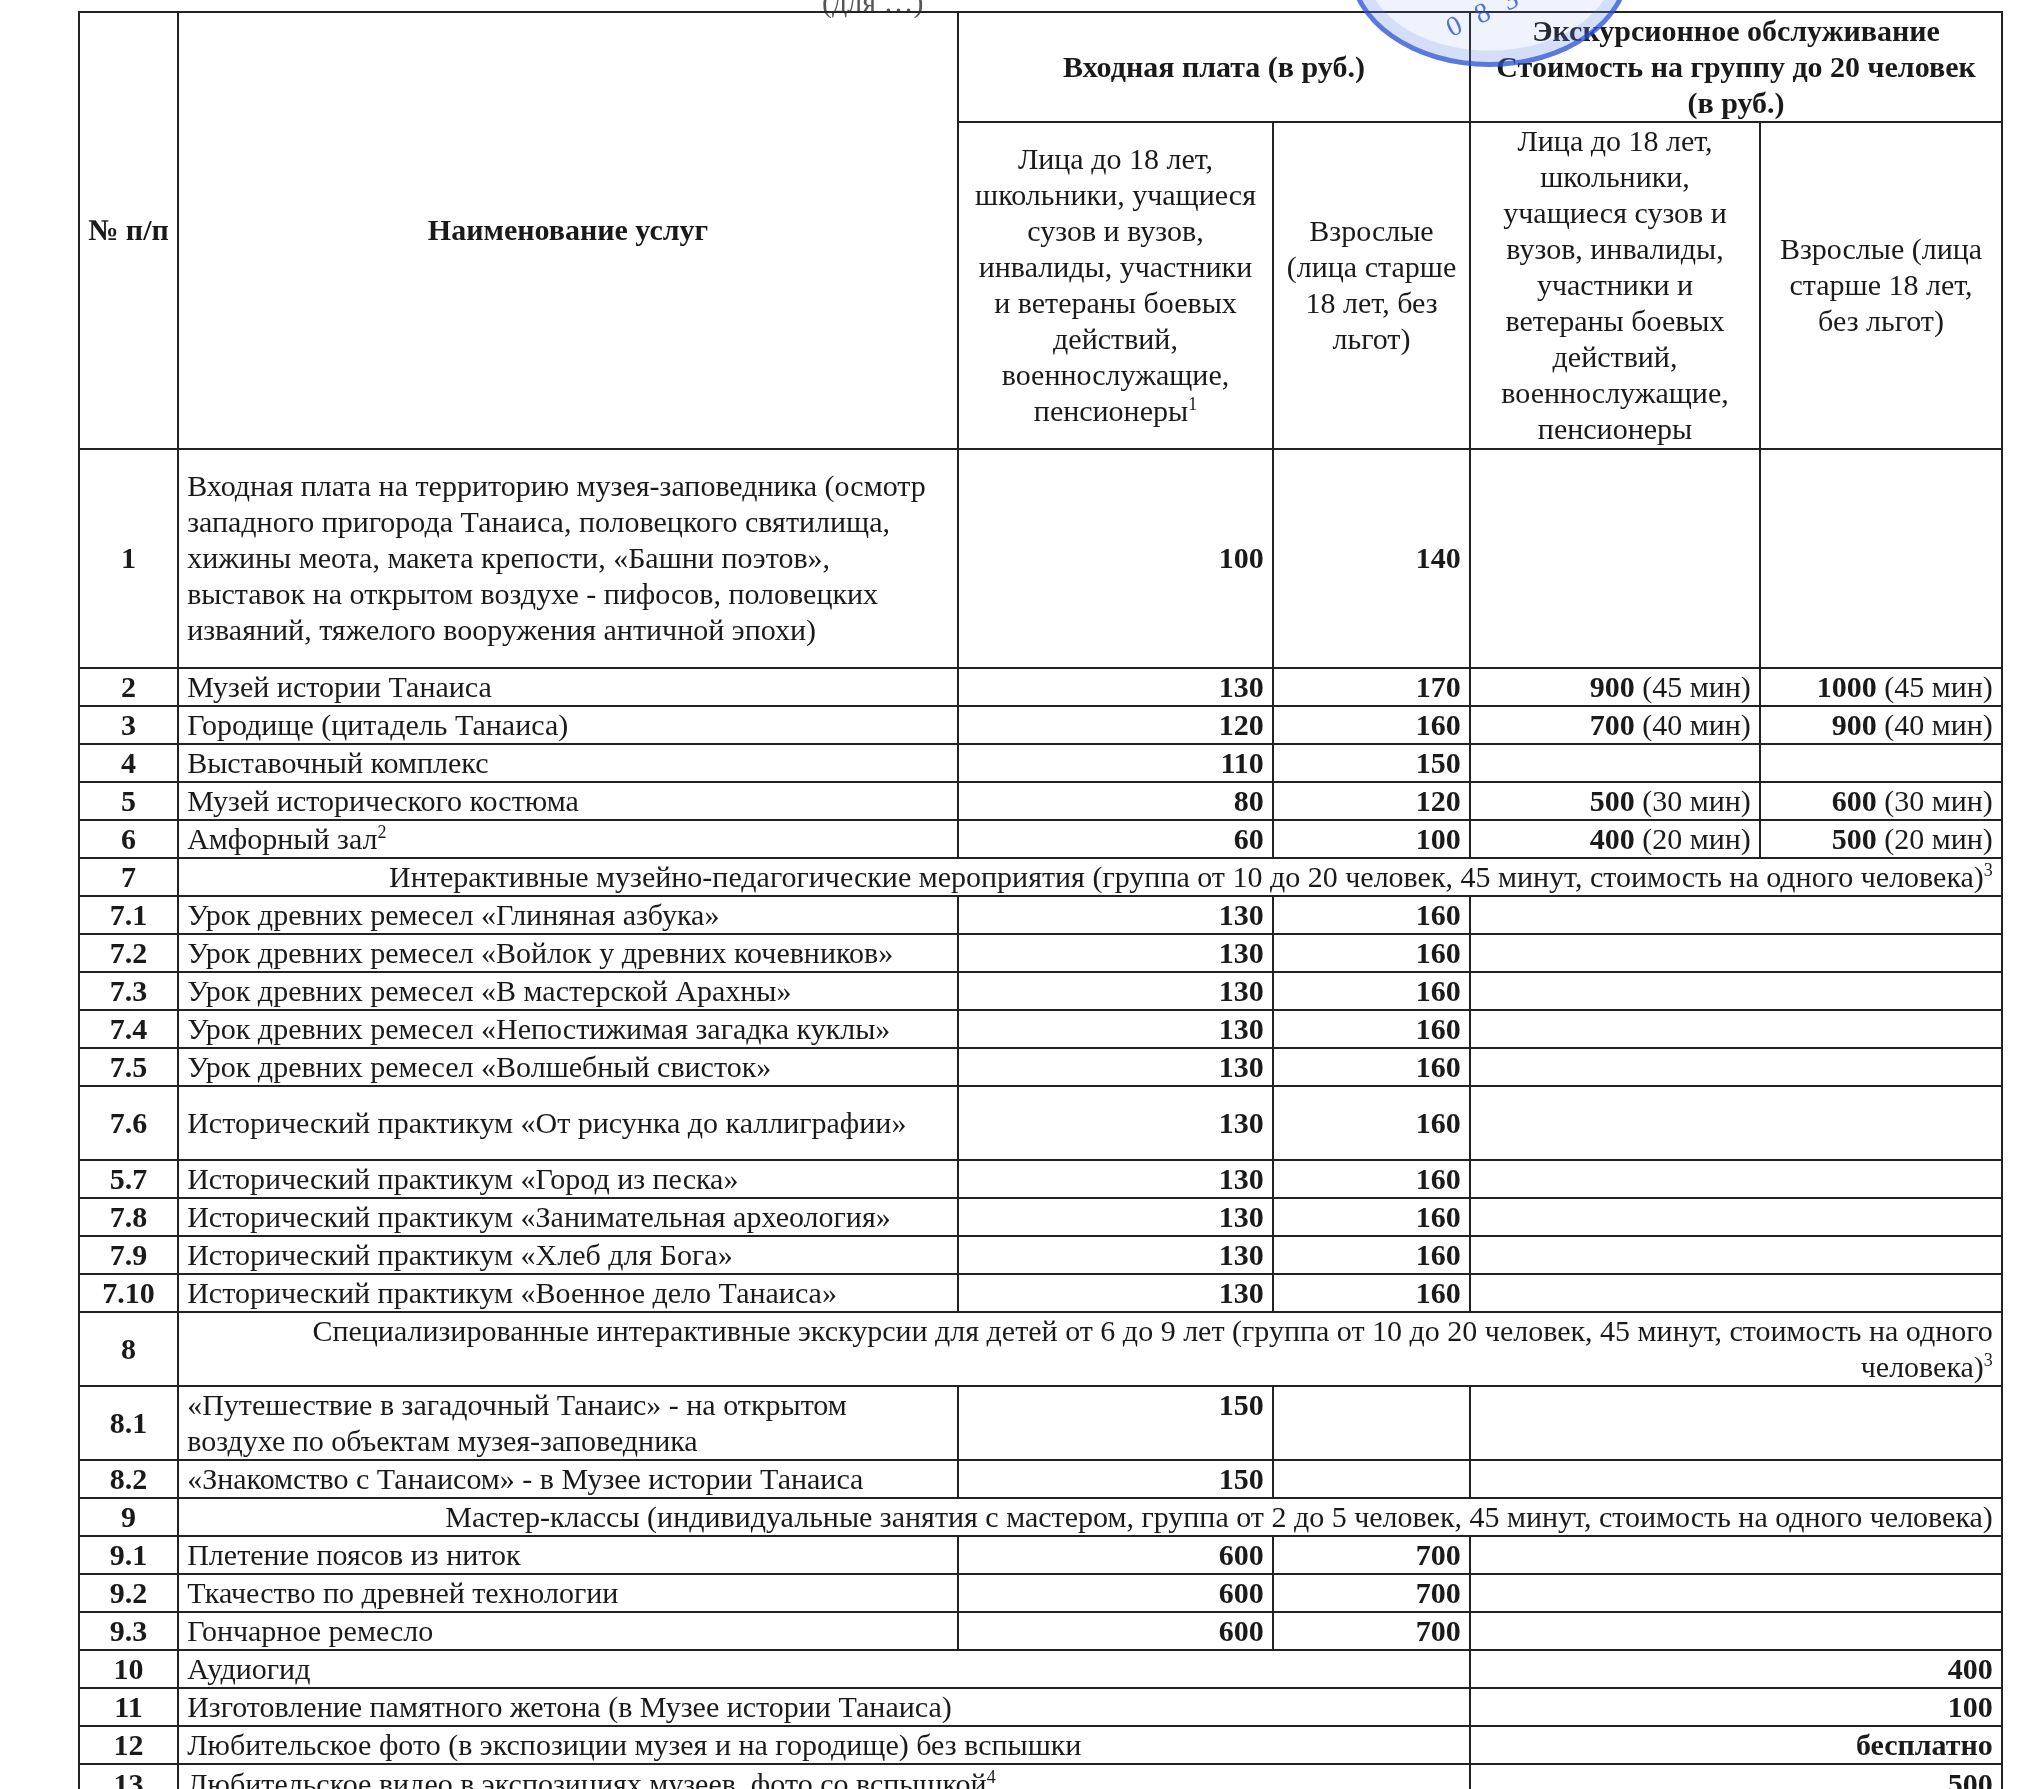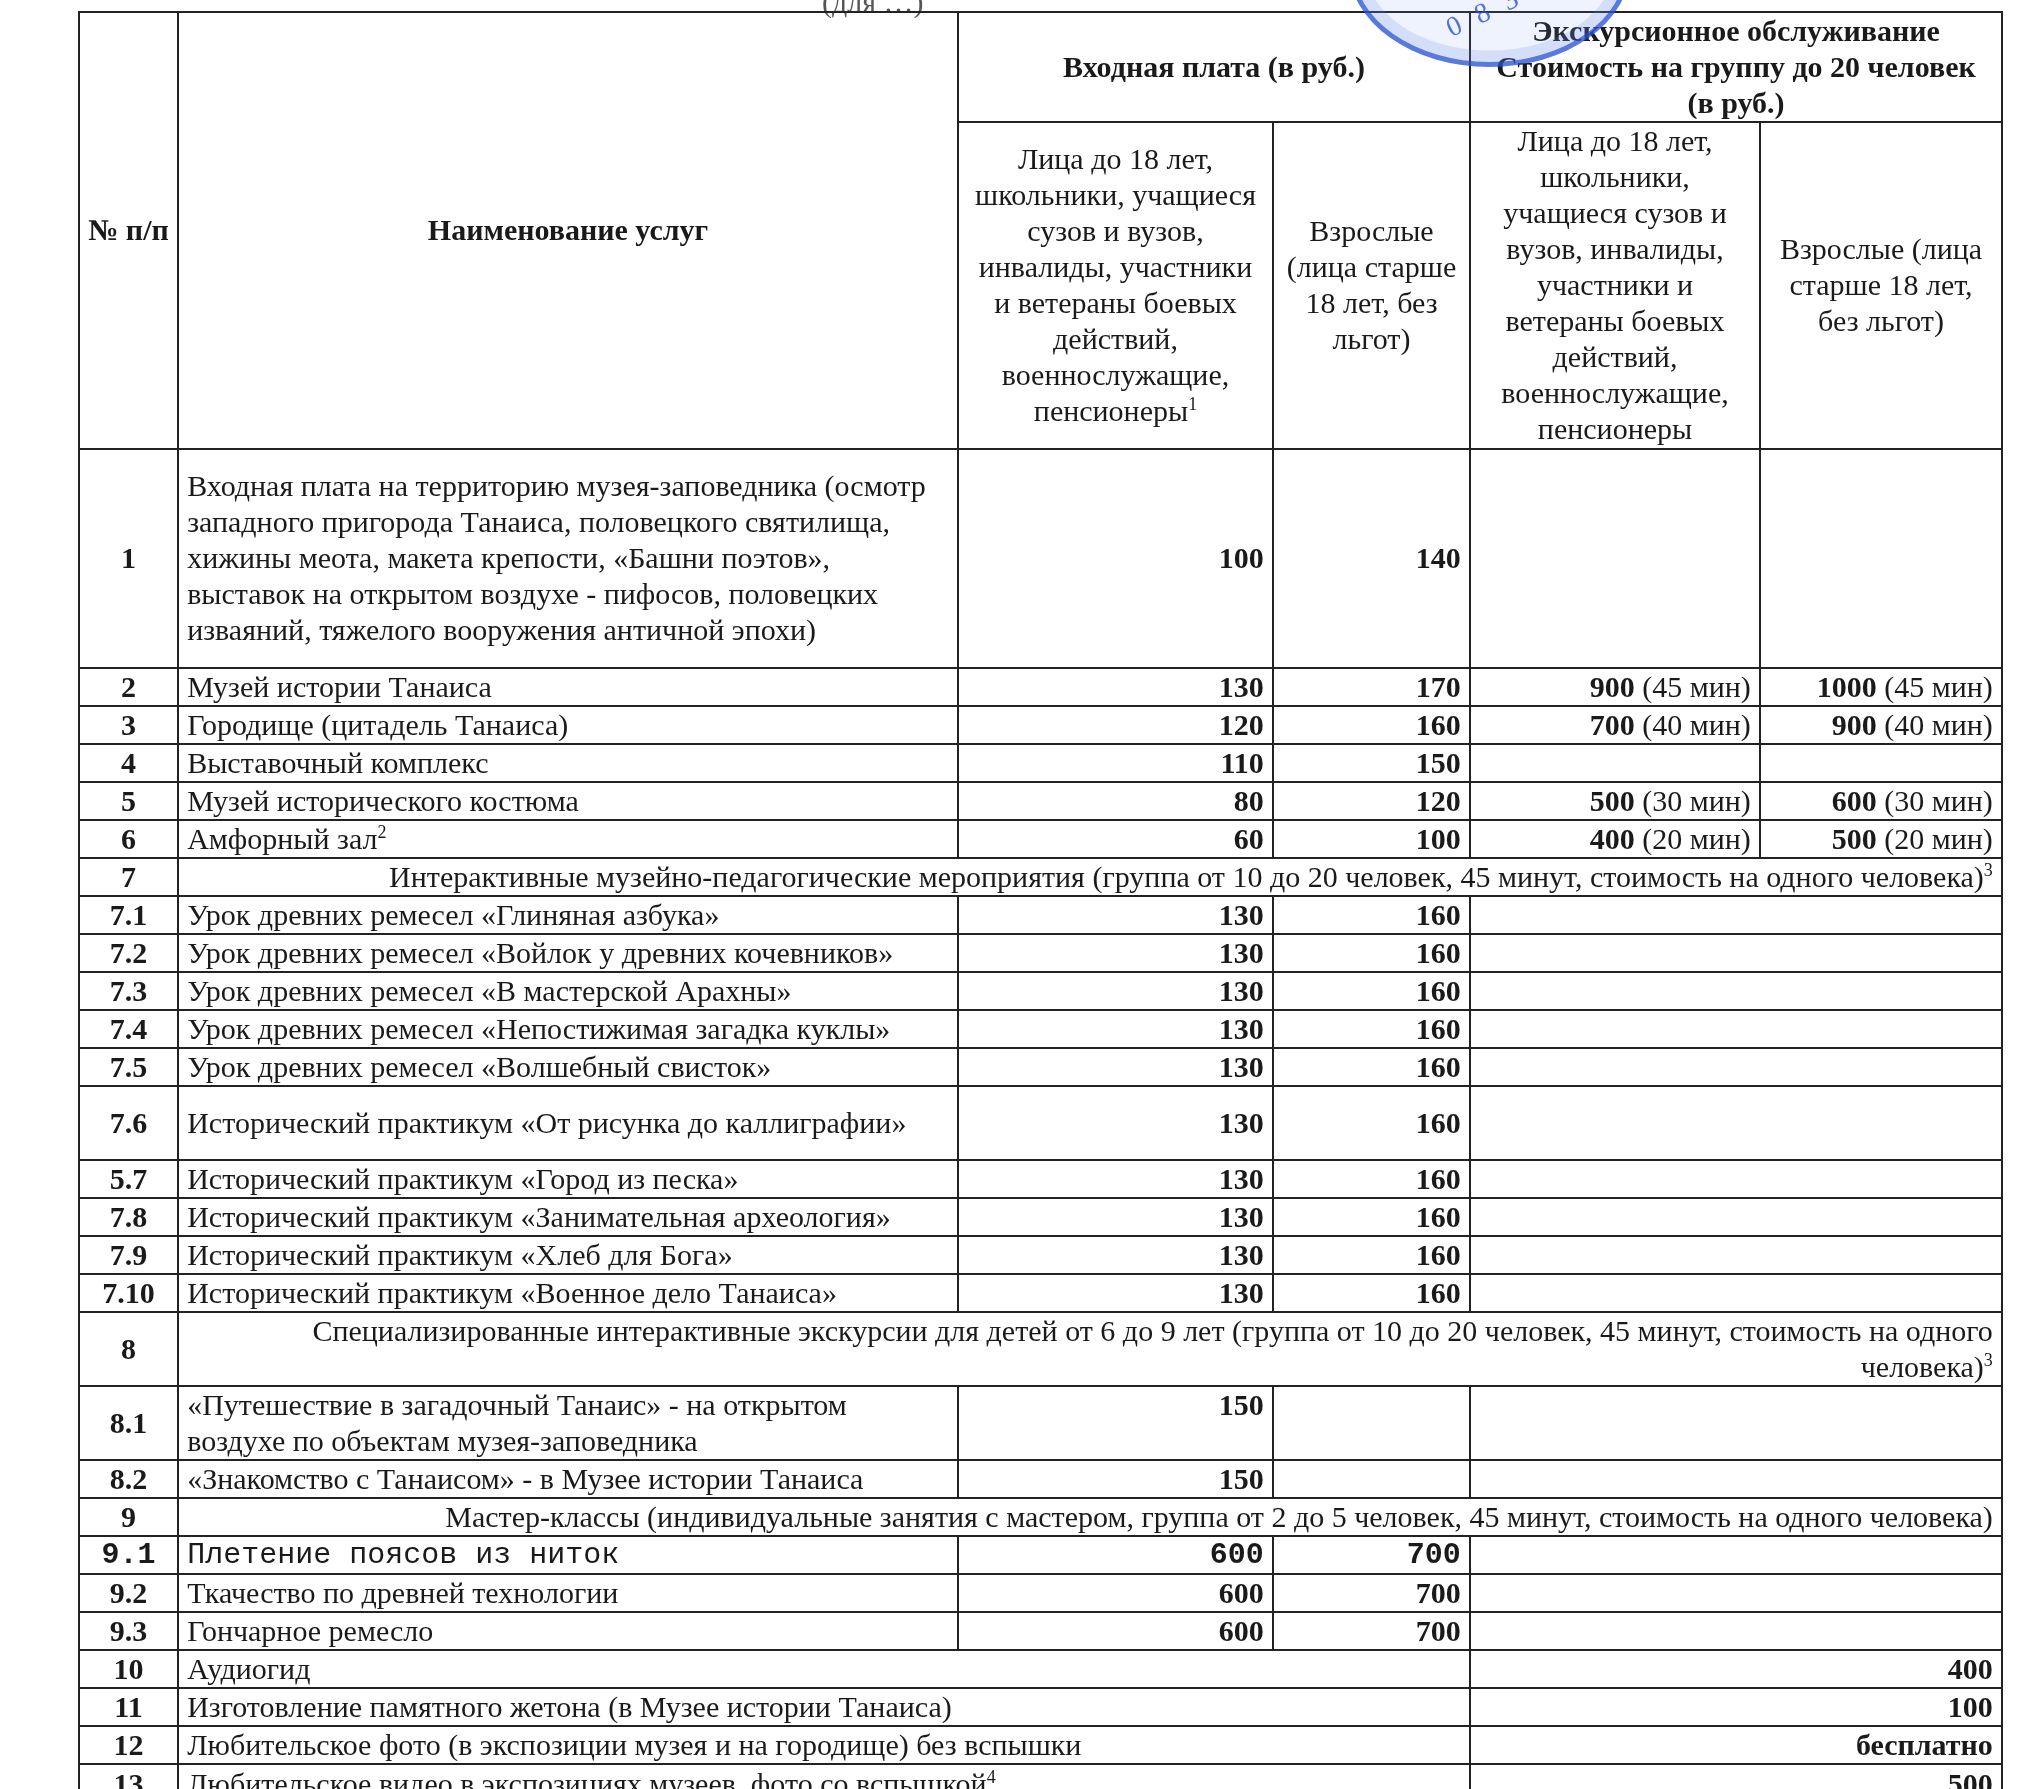--- a/index.html
+++ b/index.html
@@ -206,21 +206,21 @@
           <td colspan="2"></td>
         </tr>
       </tbody>
     <tbody>
       <tr style="height:37px">
         <td class="num">9</td>
         <td colspan="5" class="span-desc"><span class="b">Мастер-классы</span><span> (индивидуальные занятия с мастером, группа от 2 до 5 человек, 45 минут, стоимость на одного человека)</span></td>
       </tr>
     </tbody>
     <tbody id="r9-body">
-        <tr style="height: 37px; font-family: Liberation Mono, monospace;">
+        <tr style="height: 37px;">
           <td class="num">9.1</td>
           <td class="name">Плетение поясов из ниток</td>
           <td class="val">600</td>
           <td class="val">700</td>
           <td colspan="2"></td>
         </tr>
         <tr style="height: 37px;">
           <td class="num">9.2</td>
           <td class="name">Ткачество по древней технологии</td>
           <td class="val">600</td>

